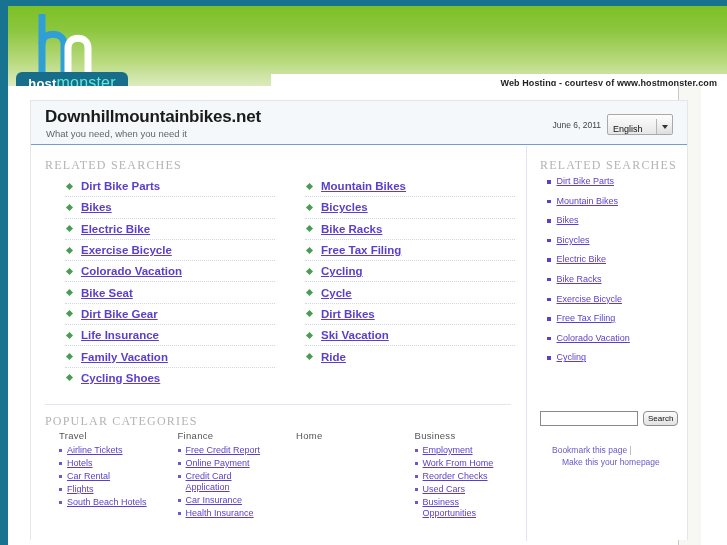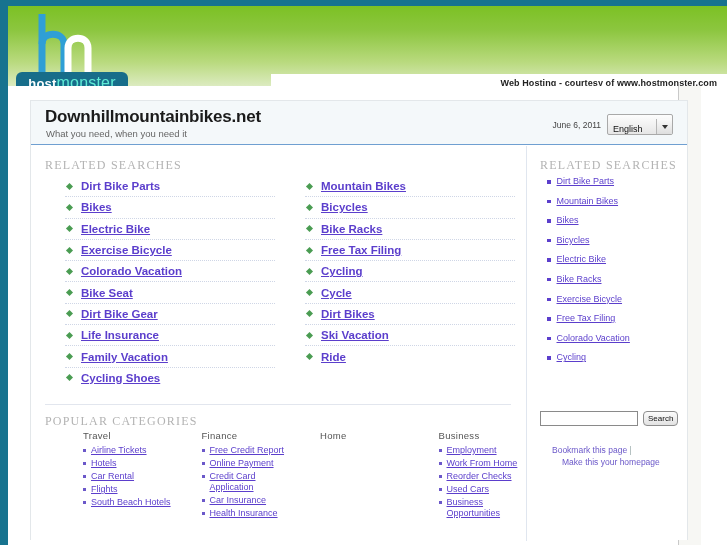--- a/index.html
+++ b/index.html
@@ -77,21 +77,21 @@
   .bullet{width:9px;height:9px;margin-right:7px;flex:0 0 auto;position:relative;}
   .bullet:before{content:"";position:absolute;left:2px;top:2px;width:5px;height:5px;background:#4a9c52;
     transform:rotate(45deg);}
   .relrow a{font-size:11.5px;font-weight:bold;color:#5b3ecc;text-decoration:underline;font-family:"Liberation Sans",sans-serif;}
   .relrow a.nounder{text-decoration:none;}
 
   
   #popDiv{position:absolute;left:14px;top:258px;width:466px;height:1px;background:#e2e6ee;}
   #popLabel{position:absolute;left:14px;top:268px;}
 
-  #catGrid{position:absolute;left:52px;top:284px;width:450px;display:flex;gap:24px;}
+  #catGrid{position:absolute;left:28px;top:284px;width:450px;display:flex;gap:24px;}
   .catcol{width:110px;}
   .cathead{font-size:9.5px;color:#555;margin-bottom:4px;letter-spacing:.3px;}
   .catlist{list-style:none;margin:0;padding:0;}
   .catlist li{display:flex;align-items:flex-start;margin-bottom:2px;line-height:11px;}
   .sq{width:3px;height:3px;background:#6b58c9;margin:4px 5px 0 0;flex:0 0 auto;}
   .catlist a{font-size:9px;color:#5b3ecc;text-decoration:underline;}
 
   
   #sideLabel{position:absolute;left:13px;top:12px;}
   #sideList{position:absolute;left:20px;top:30px;width:135px;list-style:none;margin:0;padding:0;}

